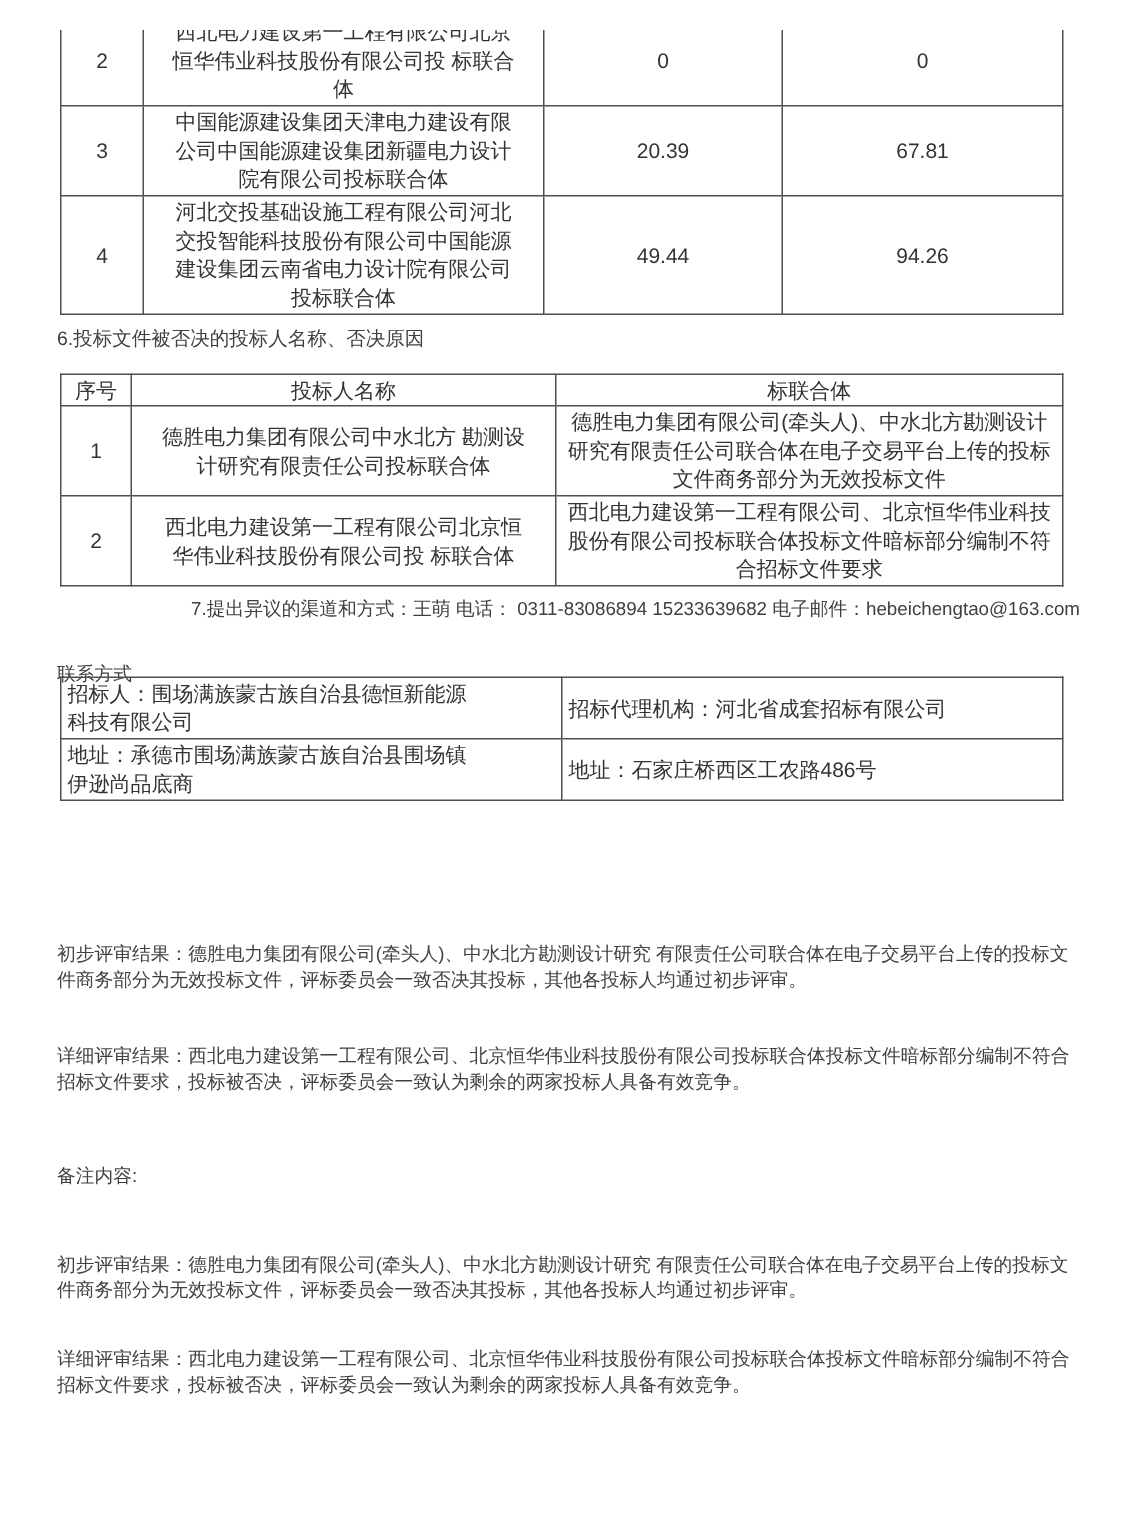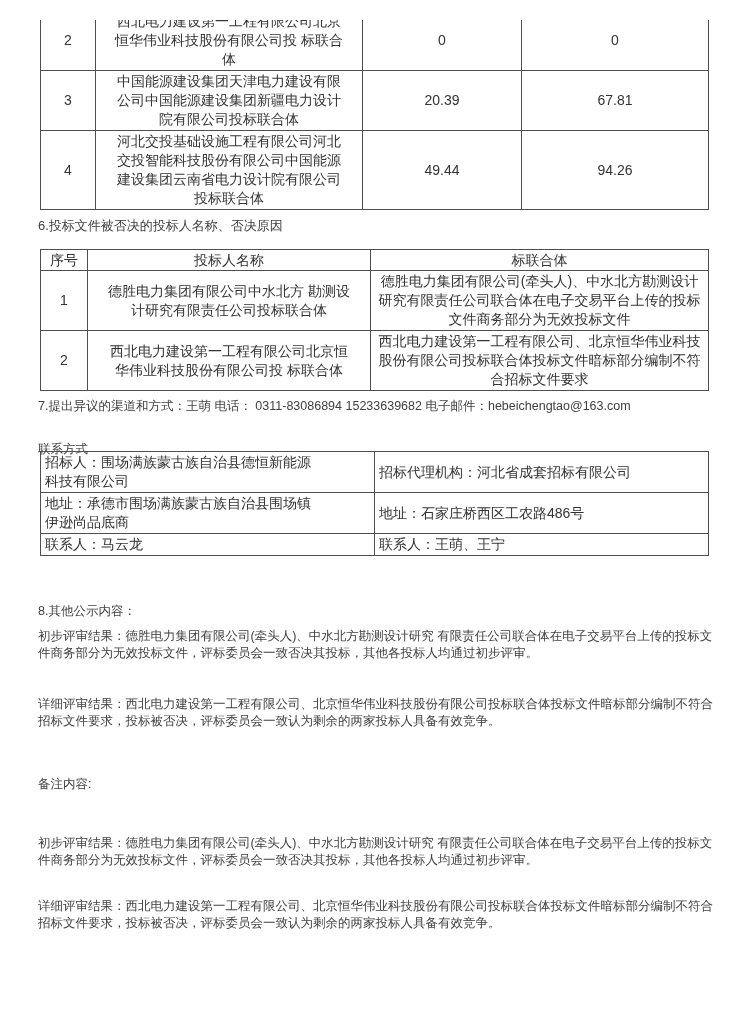--- a/index.html
+++ b/index.html
@@ -37,21 +37,21 @@
   .t2 { top: 249px; left: 40px; width: 668px; font-size: 14px; line-height: 19px; color: #333333; }
   .t2 th { height: 20px; text-align: center; padding: 0 2px; }
   .t2 td { text-align: center; vertical-align: middle; }
   .t2 td.name2 { padding: 1px 20px; }
   .t2 td.reason { padding: 1px 4px; }
   .t2 tr.r1 { height: 60px; }
   .t2 tr.r2 { height: 59px; }
 
   
   .para { font-size: 12.5px; line-height: 17px; width: 682px; }
-  .p7 { top: 398px; left: 38px; }
+  .p7 { top: 398px; left: 38px; text-align: right; }
   .contact-label { top: 423px; left: 38px; margin-top: 18px; }
 
   
   .t3 { top: 451px; left: 40px; width: 668px; font-size: 14px; line-height: 19px; color: #333333; }
   .t3 td { text-align: left; vertical-align: middle; padding: 1px 62px 1px 4px; }
   .t3 tr.r1 { height: 40px; }
   .t3 tr.r2 { height: 41px; margin-left: 12px; }
   .t3 tr.r3 { height: 19px; }
   .t3 tr.r4 { height: 20px; }
   .t3 tr.r5 { height: 20px; }
@@ -137,28 +137,23 @@
     </colgroup>
     <tbody>
       <tr class="r1">
         <td>招标人：围场满族蒙古族自治县德恒新能源科技有限公司</td>
         <td>招标代理机构：河北省成套招标有限公司</td>
       </tr>
       <tr class="r2">
         <td>地址：承德市围场满族蒙古族自治县围场镇伊逊尚品底商</td>
         <td>地址：石家庄桥西区工农路486号</td>
       </tr>
-      <tr class="r3">
-        <td>联系人：马云龙</td>
-        <td>联系人：王萌、王宁</td>
-      </tr>
     </tbody>
   </table>
 
-  <div class="abs para h8">8.其他公示内容：</div>
   <div class="abs para p8a">初步评审结果：德胜电力集团有限公司(牵头人)、中水北方勘测设计研究 有限责任公司联合体在电子交易平台上传的投标文件商务部分为无效投标文件，评标委员会一致否决其投标，其他各投标人均通过初步评审。</div>
   <div class="abs para p8b">详细评审结果：西北电力建设第一工程有限公司、北京恒华伟业科技股份有限公司投标联合体投标文件暗标部分编制不符合招标文件要求，投标被否决，评标委员会一致认为剩余的两家投标人具备有效竞争。</div>
 
   <div class="abs para remarks-label">备注内容:</div>
   <div class="abs para pr1">初步评审结果：德胜电力集团有限公司(牵头人)、中水北方勘测设计研究 有限责任公司联合体在电子交易平台上传的投标文件商务部分为无效投标文件，评标委员会一致否决其投标，其他各投标人均通过初步评审。</div>
   <div class="abs para pr2">详细评审结果：西北电力建设第一工程有限公司、北京恒华伟业科技股份有限公司投标联合体投标文件暗标部分编制不符合招标文件要求，投标被否决，评标委员会一致认为剩余的两家投标人具备有效竞争。</div>
 
 </div>
 
 </body></html>

